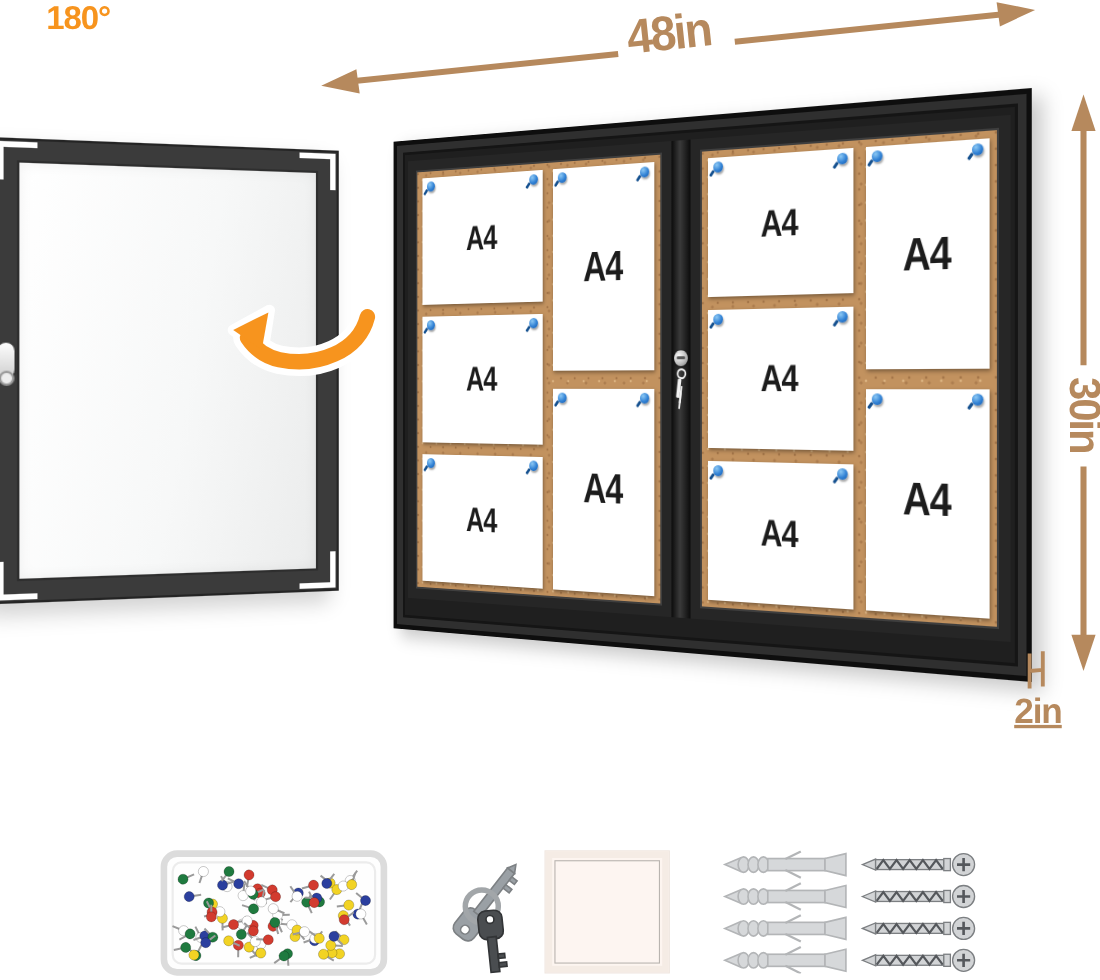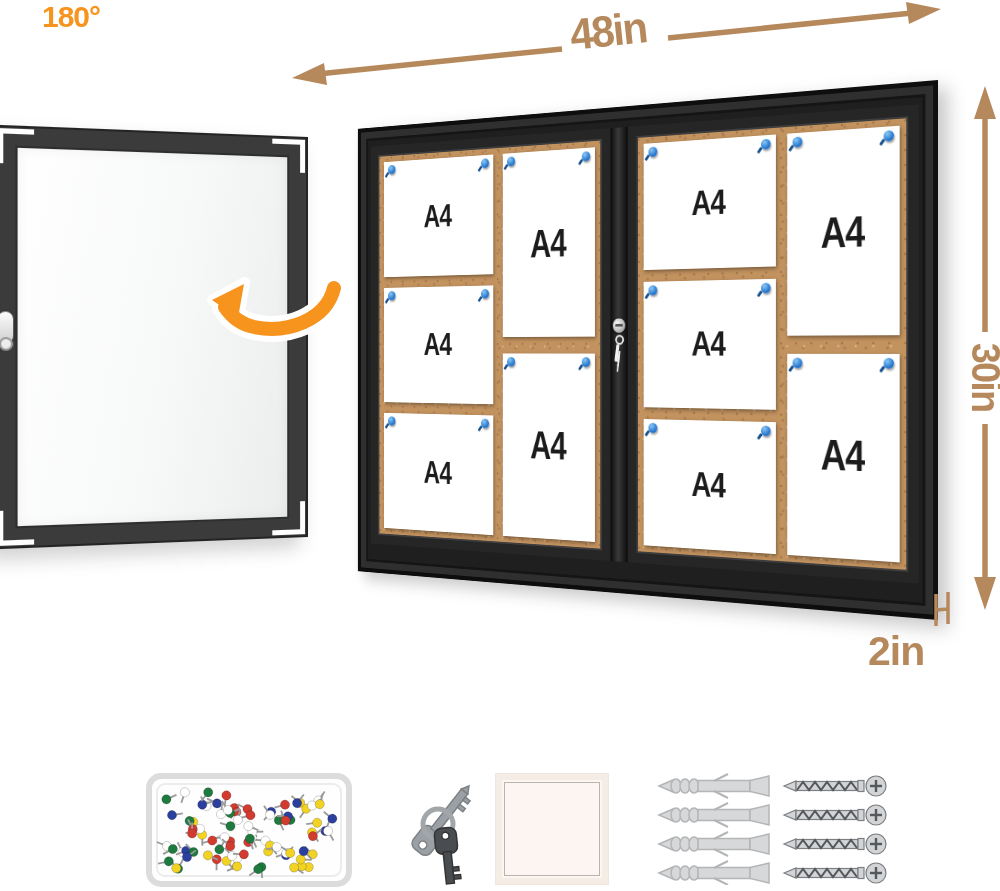--- a/index.html
+++ b/index.html
@@ -13,21 +13,21 @@
   .hbracket{stroke:var(--tan,#b6895d);stroke-width:3.5;fill:none;}
   .sw-white{stroke:#fff;stroke-width:26;fill:none;stroke-linecap:round;}
   .sw-orange{stroke:var(--orange,#f7941e);stroke-width:14;fill:none;stroke-linecap:round;}
   .sw-head-white{fill:#fff;stroke:#fff;stroke-width:10;stroke-linejoin:round;}
   .sw-head{fill:var(--orange,#f7941e);}
 
   .dim-label{position:absolute;color:var(--tan,#b6895d);font-weight:bold;z-index:7;white-space:nowrap;}
   .w-label{left:568px;top:6px;font-size:44px;transform:rotate(-6deg) scaleX(.95);letter-spacing:-2px;}
   .h-label{left:941px;top:356px;width:90px;height:42px;display:flex;align-items:center;justify-content:center;
            font-size:40px;letter-spacing:-2px;transform:rotate(90deg) scaleX(.95);}
-  .d-label{left:868px;top:628px;font-size:41px;letter-spacing:-1px;}
+  .d-label{left:922px;top:628px;font-size:32px;letter-spacing:-1px;text-decoration:underline;}
   .rot-label{left:230px;top:242px;font-size:30px;z-index:7;letter-spacing:-1px;font-weight:bold;padding-left:42px;}
   .rot-label .outline{position:absolute;inset:0;color:var(--orange,#f7941e);
       -webkit-text-stroke:9px #ffffff;
       text-shadow:0 0 3px #fff,0 0 5px #fff,2px 2px 2px #fff,-2px -2px 2px #fff;}
   .rot-label .fill{position:relative;color:var(--orange,#f7941e);}
 
   
   .cabinet{position:absolute;left:208px;top:80px;width:730px;height:540px;z-index:1;
       background:#1f1f1f;border:5px solid #0e0e0e;box-sizing:border-box;
       box-shadow:inset 0 0 0 8px #2f2f2f, inset 0 0 0 11px #151515, 10px 8px 18px rgba(0,0,0,.22);

